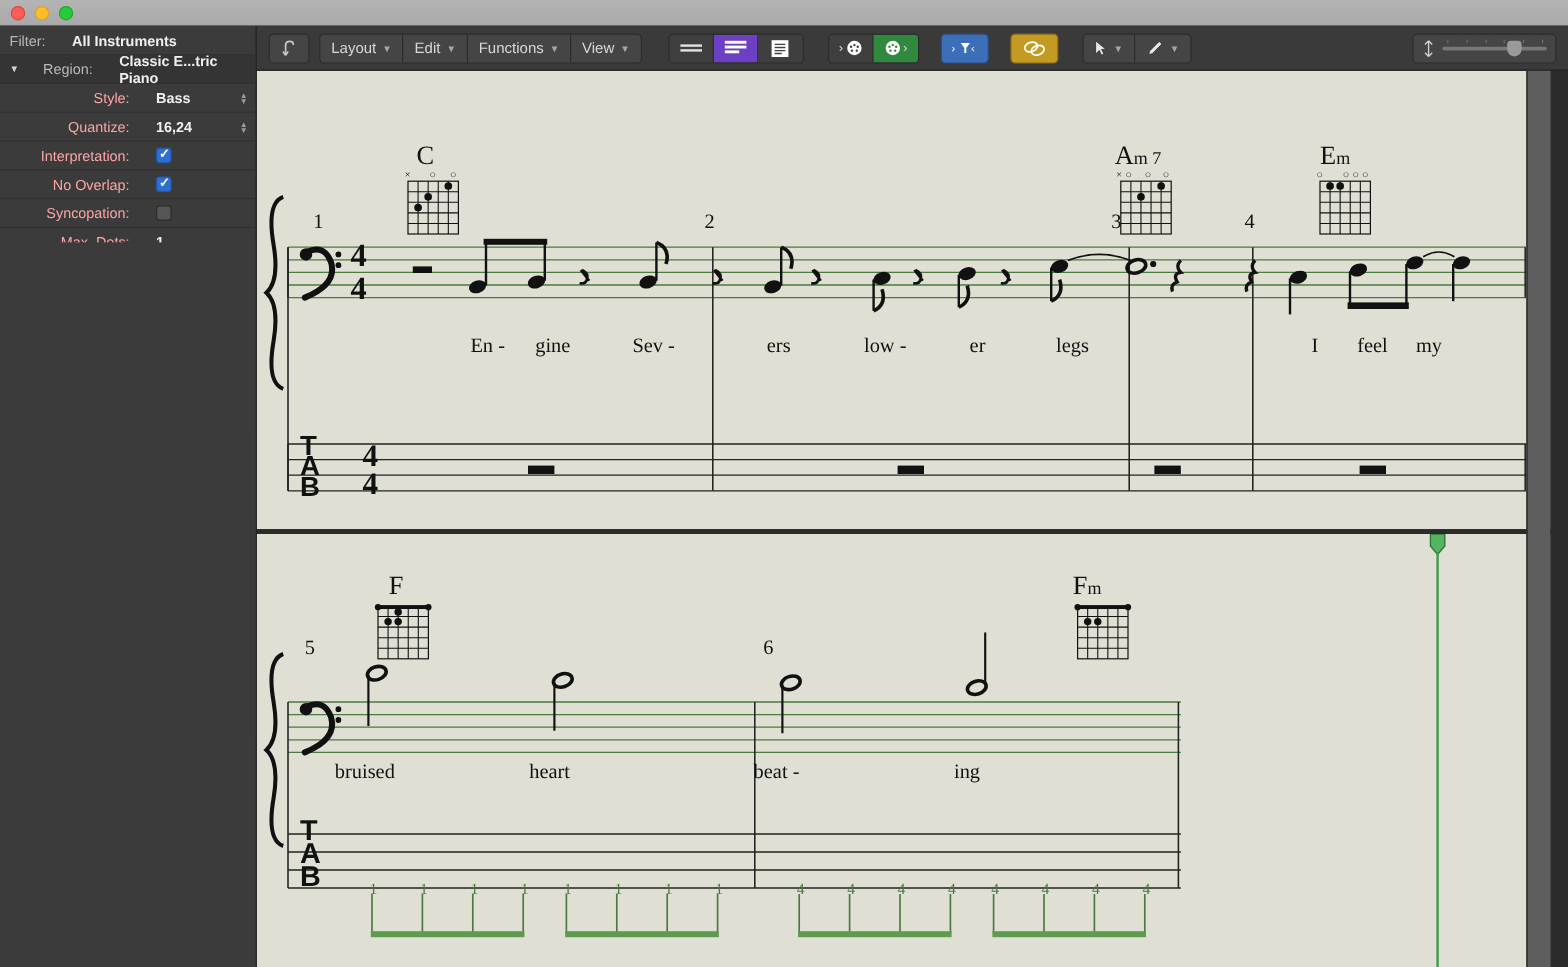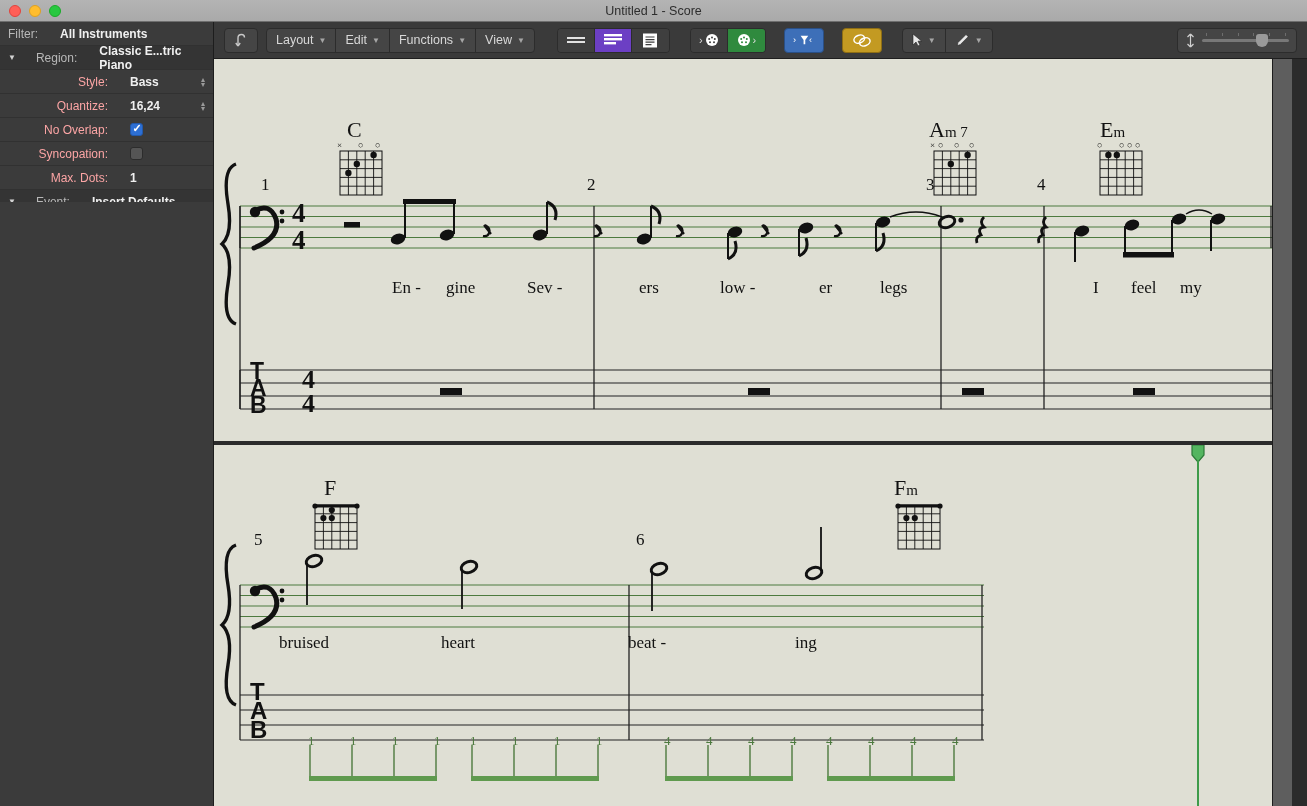--- a/index.html
+++ b/index.html
@@ -118,21 +118,20 @@
 </style>
 </head>
 <body>
 
 <div id="titlebar">
   <div id="traffic">
     <div class="tl red"></div>
     <div class="tl yellow"></div>
     <div class="tl green"></div>
   </div>
-  <div id="wintitle">Untitled 1 - Score</div>
 </div>
 
 <div id="sidebar">
 
   <div class="insp-row">
     <span class="lbl">Filter:</span>
     <span class="val">All Instruments</span>
   </div>
 
   <div class="insp-row hdr">
@@ -146,20 +145,24 @@
     <span class="val">Bass</span>
     <span class="stepper">▴<br>▾</span>
   </div>
 
   <div class="insp-row">
     <span class="lbl-right">Quantize:</span>
     <span class="val">16,24</span>
     <span class="stepper">▴<br>▾</span>
   </div>
 
+  <div class="insp-row">
+    <span class="lbl-right">Interpretation:</span>
+    <span class="chk on"></span>
+  </div>
 
   <div class="insp-row">
     <span class="lbl-right">No Overlap:</span>
     <span class="chk on"></span>
   </div>
 
   <div class="insp-row">
     <span class="lbl-right">Syncopation:</span>
     <span class="chk"></span>
   </div>
@@ -809,21 +812,21 @@
         </g>
         <circle cx="14.4" cy="16" r="3.2" fill="#111"></circle>
         <circle cx="22.8" cy="16" r="3.2" fill="#111"></circle>
       </svg>
 
       <div class="lyric" style="left:178px; top:219px;">En -</div>
       <div class="lyric" style="left:232px; top:219px;">gine</div>
       <div class="lyric" style="left:313px; top:219px;">Sev -</div>
       <div class="lyric" style="left:425px; top:219px;">ers</div>
       <div class="lyric" style="left:506px; top:219px;">low -</div>
-      <div class="lyric" style="left:594px; top:219px;margin-left:11px;">er</div>
+      <div class="lyric" style="left:594px; top:219px;">er</div>
       <div class="lyric" style="left:666px; top:219px;">legs</div>
       <div class="lyric" style="left:879px; top:219px;">I</div>
       <div class="lyric" style="left:917px; top:219px;">feel</div>
       <div class="lyric" style="left:966px; top:219px;">my</div>
     </div>
 
     <div id="gutter"></div>
 
     <div class="system" id="sys2">
       <svg class="noteSvg" width="1078" height="361" viewBox="0 0 1078 361">

